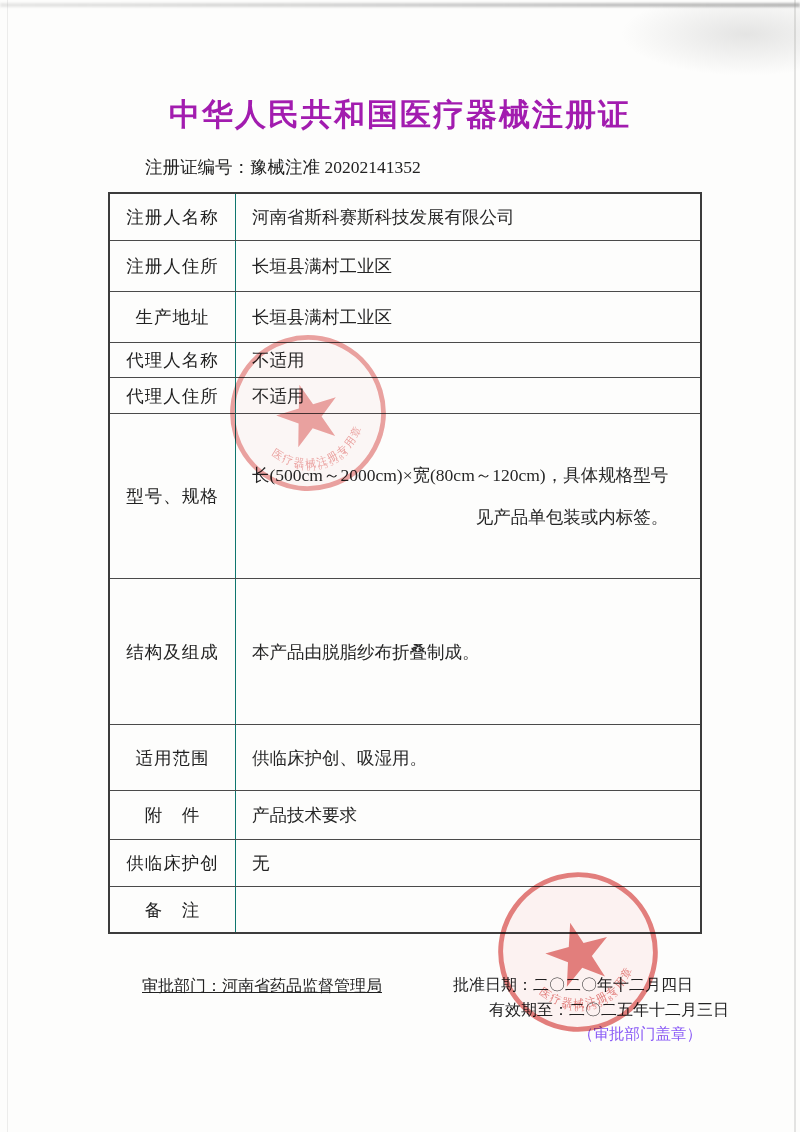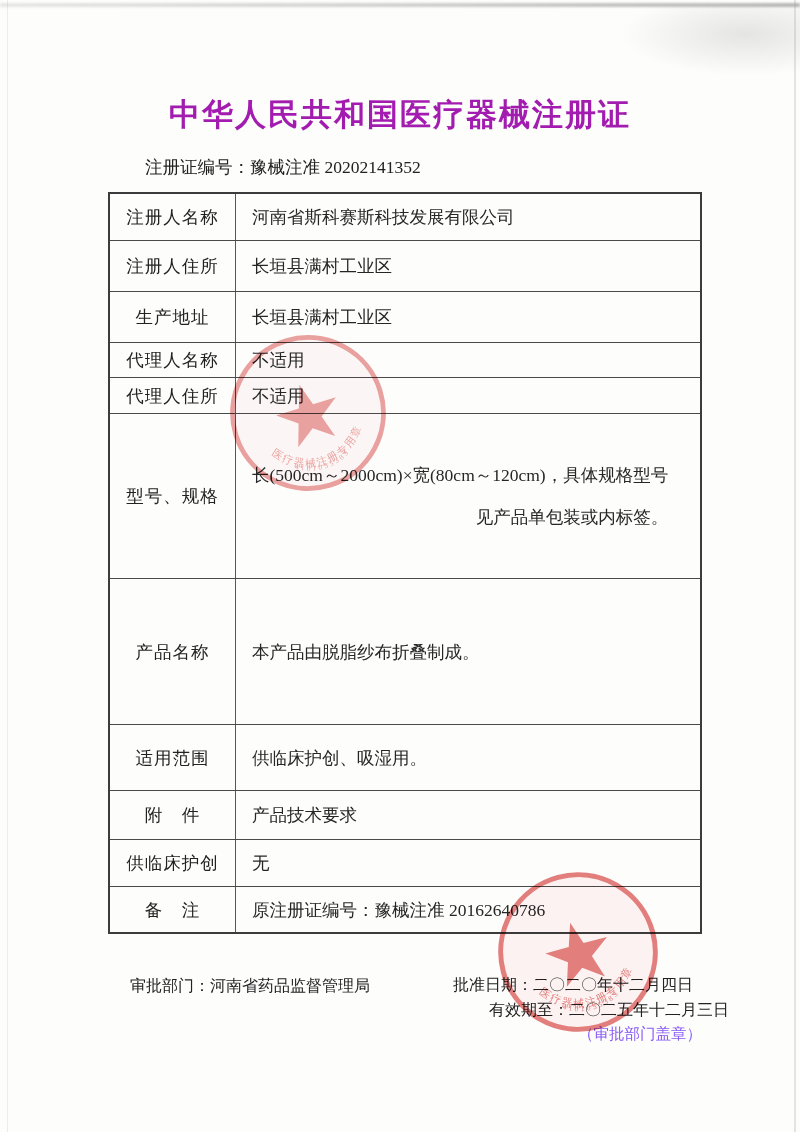--- a/index.html
+++ b/index.html
@@ -30,21 +30,21 @@
   .row + .row{border-top:1px solid #4a4a4a;}
   .cell{box-sizing:border-box;display:flex;align-items:center;font-size:17.5px;}
   .cell.lab{width:126px;justify-content:center;border-right:1px solid #0f766e;
     letter-spacing:1px;color:#222;text-align:center;flex-shrink:0;}
   .cell.val{flex:1;padding-left:16px;padding-right:2px;color:#262626;white-space:pre-line;}
   .h46{height:46px}.h51{height:51px}.h35{height:35px}.h36{height:36px}.h44{height:44px}
   .h165{height:165px}.h146{height:146px}.h66{height:66px}.h49{height:49px}.h47{height:47px}
   .h165 .val{line-height:42px;text-align:right;}
 
   
-  .footer-dept{position:absolute;left:130px;top:976px;font-size:16px;color:#222;}
+  .footer-dept{position:absolute;left:142px;top:976px;font-size:16px;color:#222;text-decoration:underline;}
   .footer-date1{position:absolute;left:453px;top:975px;font-size:16px;color:#222;}
   .footer-date2{position:absolute;left:453px;top:1000px;font-size:16px;color:#222;margin-left:36px;}
   .footer-sealnote{position:absolute;left:453px;top:1024px;width:249px;text-align:right;
     font-size:15.5px;color:#8b5cf6;}
 
   
   .stamp{position:absolute;mix-blend-mode:multiply;pointer-events:none;}
   .stamp-top{left:226px;top:331px;width:164px;height:164px;opacity:.58;}
   .stamp-bottom{left:494px;top:868px;width:168px;height:168px;opacity:.80;}
 </style>
@@ -79,38 +79,37 @@
   <div class="row h36">
     <div class="cell lab">代理人住所</div>
     <div class="cell val">不适用</div>
   </div>
   <div class="row h165">
     <div class="cell lab">型号、规格</div>
     <div class="cell val">长(500cm～2000cm)×宽(80cm～120cm)，具体规格型号
 见产品单包装或内标签。</div>
   </div>
   <div class="row h146">
-    <div class="cell lab">产品名称</div>
+    <div class="cell lab">结构及组成</div>
     <div class="cell val">本产品由脱脂纱布折叠制成。</div>
   </div>
   <div class="row h66">
     <div class="cell lab">适用范围</div>
     <div class="cell val">供临床护创、吸湿用。</div>
   </div>
   <div class="row h49">
     <div class="cell lab">附　件</div>
     <div class="cell val">产品技术要求</div>
   </div>
   <div class="row h47">
     <div class="cell lab">供临床护创</div>
     <div class="cell val">无</div>
   </div>
   <div class="row h46">
     <div class="cell lab">备　注</div>
-    <div class="cell val">原注册证编号：豫械注准 20162640786</div>
   </div>
 </div>
 
 <div class="footer-dept">审批部门：河南省药品监督管理局</div>
 <div class="footer-date1">批准日期：二〇二〇年十二月四日</div>
 <div class="footer-date2">有效期至：二〇二五年十二月三日</div>
 <div class="footer-sealnote">（审批部门盖章）</div>
 
 <svg class="stamp stamp-top" viewBox="0 0 200 200">
   <g transform="rotate(-17 100 100)">

